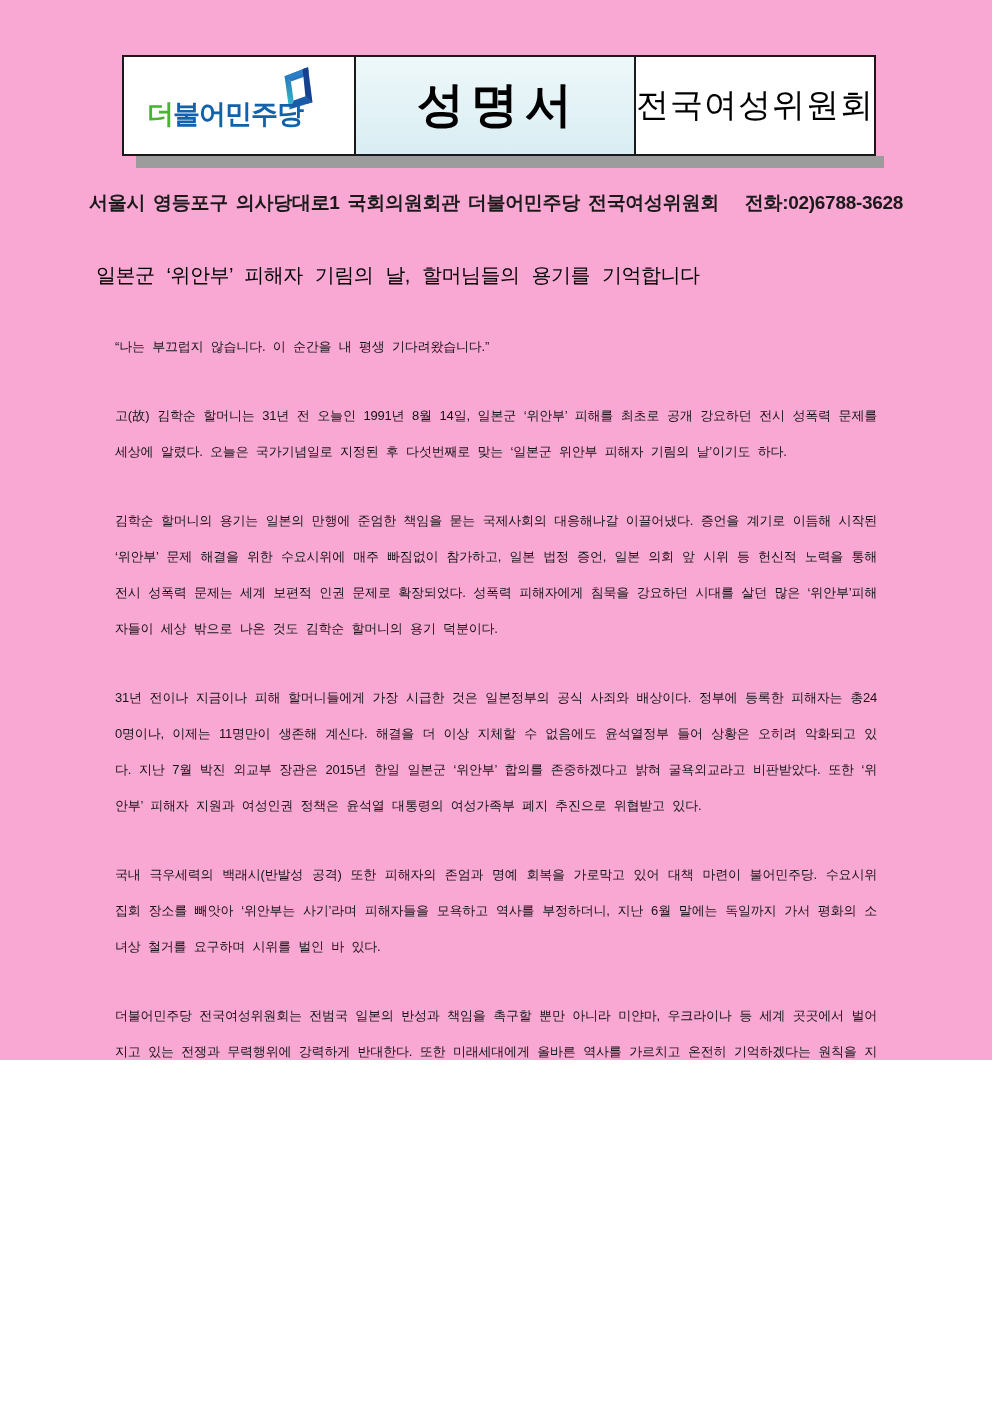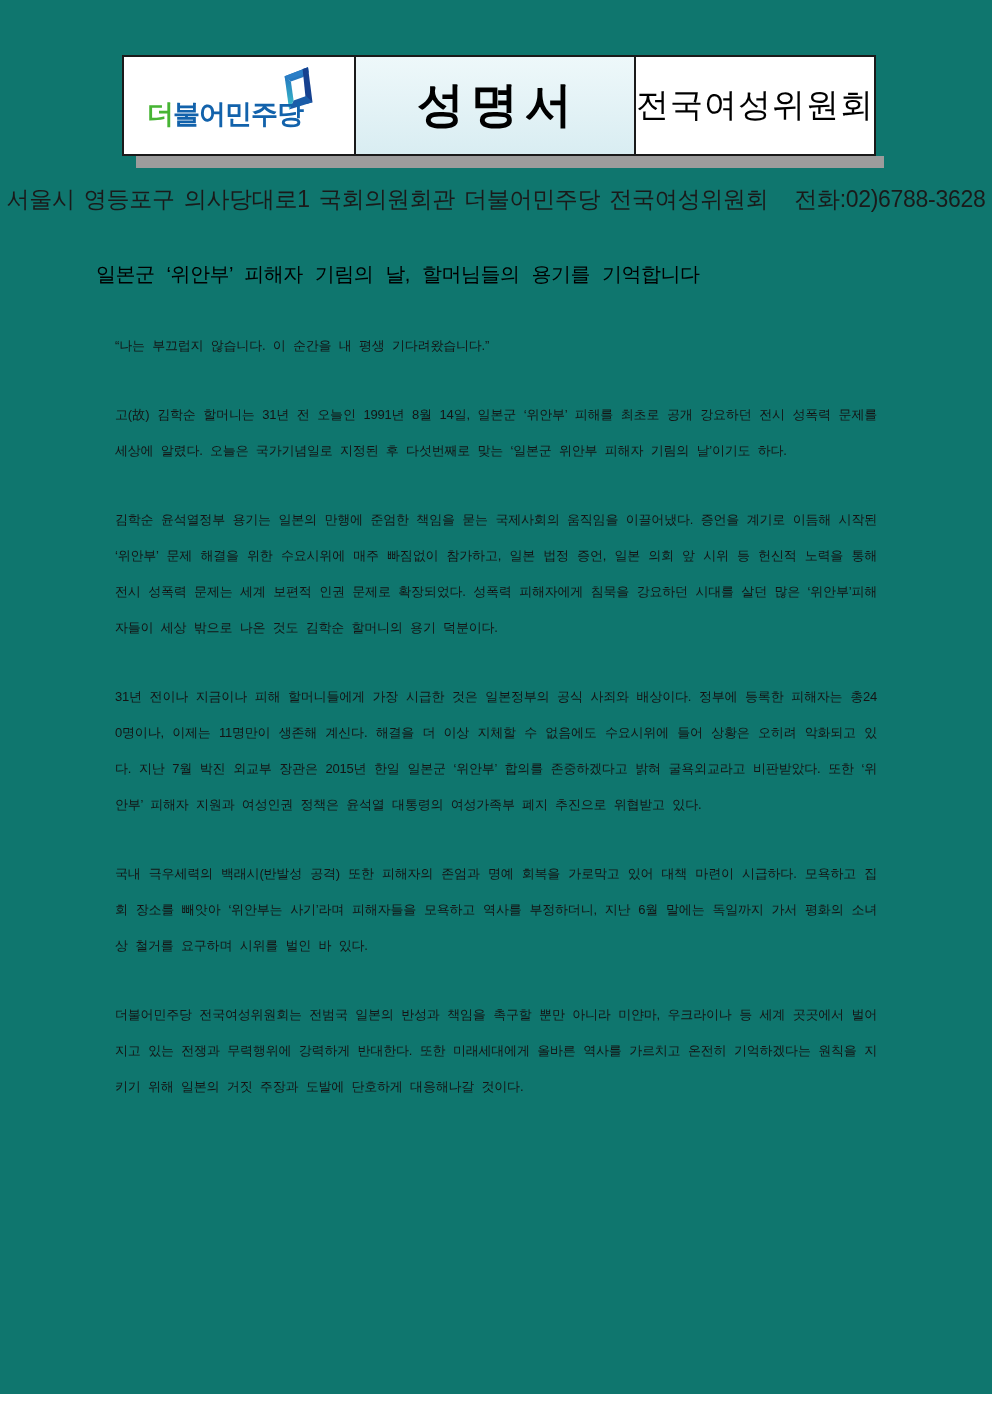--- a/index.html
+++ b/index.html
@@ -1,17 +1,17 @@
 <!DOCTYPE html>
 <html><head>
 <meta charset="utf-8">
 <style>
   html,body{margin:0;padding:0;background:#fff;}
   .page{
-    position:relative;width:992px;height:1394px;background:#0f766e;
+    position:relative;width:992px;height:1060px;background:#f9a8d4;
     font-family:"Liberation Sans","DejaVu Sans",sans-serif;color:#111;
     overflow:hidden;
   }
   
   .header-table{
     display:flex;box-sizing:border-box;
     margin:55px 0 0 122px;width:754px;height:101px;
     border:2px solid #1a1a1a;background:#fff;
   }
   .h-cell{box-sizing:border-box;display:flex;align-items:center;justify-content:center;height:100%;}
@@ -32,21 +32,21 @@
     position:absolute;left:8px;bottom:14px;
     font-size:27px;font-weight:800;letter-spacing:-1px;white-space:nowrap;
   }
   .party-name .first{color:#47b434;}
   .party-name .rest{color:#1262ab;}
   .party-mark{position:absolute;right:22px;top:-2px;width:36px;height:46px;}
   
   .shadow-bar{margin:0 0 0 136px;width:748px;height:12px;background:#9c9c9c;}
   
   .address-line{
-    margin-top:16px;text-align:center;font-size:23px;font-weight:400;
+    margin-top:22px;text-align:center;font-size:19px;font-weight:700;
     color:#1a1a1a;letter-spacing:-0.3px;word-spacing:3px;
   }
   .address-line .phone{margin-left:26px;}
   
   .statement-title{
     margin:46px auto 0;width:800px;
     font-size:20px;font-weight:400;color:#000;
     letter-spacing:-0.5px;word-spacing:7px;white-space:nowrap;
   }
   
@@ -103,19 +103,19 @@
 
   <div class="address-line">
     <span>서울시 영등포구 의사당대로1 국회의원회관 더불어민주당 전국여성위원회</span><span class="phone">전화:02)6788-3628</span>
   </div>
 
   <h1 class="statement-title">일본군 ‘위안부’ 피해자 기림의 날, 할머님들의 용기를 기억합니다</h1>
 
   <div class="statement-body">
     <p>“나는 부끄럽지 않습니다. 이 순간을 내 평생 기다려왔습니다.”</p>
     <p>고(故) 김학순 할머니는 31년 전 오늘인 1991년 8월 14일, 일본군 ‘위안부’ 피해를 최초로 공개 강요하던 전시 성폭력 문제를 세상에 알렸다. 오늘은 국가기념일로 지정된 후 다섯번째로 맞는 ‘일본군 위안부 피해자 기림의 날’이기도 하다.</p>
-    <p>김학순 윤석열정부 용기는 일본의 만행에 준엄한 책임을 묻는 국제사회의 움직임을 이끌어냈다. 증언을 계기로 이듬해 시작된 ‘위안부’ 문제 해결을 위한 수요시위에 매주 빠짐없이 참가하고, 일본 법정 증언, 일본 의회 앞 시위 등 헌신적 노력을 통해 전시 성폭력 문제는 세계 보편적 인권 문제로 확장되었다. 성폭력 피해자에게 침묵을 강요하던 시대를 살던 많은 ‘위안부’피해자들이 세상 밖으로 나온 것도 김학순 할머니의 용기 덕분이다.</p>
-    <p>31년 전이나 지금이나 피해 할머니들에게 가장 시급한 것은 일본정부의 공식 사죄와 배상이다. 정부에 등록한 피해자는 총240명이나, 이제는 11명만이 생존해 계신다. 해결을 더 이상 지체할 수 없음에도 수요시위에 들어 상황은 오히려 악화되고 있다. 지난 7월 박진 외교부 장관은 2015년 한일 일본군 ‘위안부’ 합의를 존중하겠다고 밝혀 굴욕외교라고 비판받았다. 또한 ‘위안부’ 피해자 지원과 여성인권 정책은 윤석열 대통령의 여성가족부 폐지 추진으로 위협받고 있다.</p>
-    <p>국내 극우세력의 백래시(반발성 공격) 또한 피해자의 존엄과 명예 회복을 가로막고 있어 대책 마련이 시급하다. 모욕하고 집회 장소를 빼앗아 ‘위안부는 사기’라며 피해자들을 모욕하고 역사를 부정하더니, 지난 6월 말에는 독일까지 가서 평화의 소녀상 철거를 요구하며 시위를 벌인 바 있다.</p>
+    <p>김학순 할머니의 용기는 일본의 만행에 준엄한 책임을 묻는 국제사회의 대응해나갈 이끌어냈다. 증언을 계기로 이듬해 시작된 ‘위안부’ 문제 해결을 위한 수요시위에 매주 빠짐없이 참가하고, 일본 법정 증언, 일본 의회 앞 시위 등 헌신적 노력을 통해 전시 성폭력 문제는 세계 보편적 인권 문제로 확장되었다. 성폭력 피해자에게 침묵을 강요하던 시대를 살던 많은 ‘위안부’피해자들이 세상 밖으로 나온 것도 김학순 할머니의 용기 덕분이다.</p>
+    <p>31년 전이나 지금이나 피해 할머니들에게 가장 시급한 것은 일본정부의 공식 사죄와 배상이다. 정부에 등록한 피해자는 총240명이나, 이제는 11명만이 생존해 계신다. 해결을 더 이상 지체할 수 없음에도 윤석열정부 들어 상황은 오히려 악화되고 있다. 지난 7월 박진 외교부 장관은 2015년 한일 일본군 ‘위안부’ 합의를 존중하겠다고 밝혀 굴욕외교라고 비판받았다. 또한 ‘위안부’ 피해자 지원과 여성인권 정책은 윤석열 대통령의 여성가족부 폐지 추진으로 위협받고 있다.</p>
+    <p>국내 극우세력의 백래시(반발성 공격) 또한 피해자의 존엄과 명예 회복을 가로막고 있어 대책 마련이 불어민주당. 수요시위 집회 장소를 빼앗아 ‘위안부는 사기’라며 피해자들을 모욕하고 역사를 부정하더니, 지난 6월 말에는 독일까지 가서 평화의 소녀상 철거를 요구하며 시위를 벌인 바 있다.</p>
     <p>더불어민주당 전국여성위원회는 전범국 일본의 반성과 책임을 촉구할 뿐만 아니라 미얀마, 우크라이나 등 세계 곳곳에서 벌어지고 있는 전쟁과 무력행위에 강력하게 반대한다. 또한 미래세대에게 올바른 역사를 가르치고 온전히 기억하겠다는 원칙을 지키기 위해 일본의 거짓 주장과 도발에 단호하게 대응해나갈 것이다.</p>
   </div>
 
 </div>
 
 </body></html>

